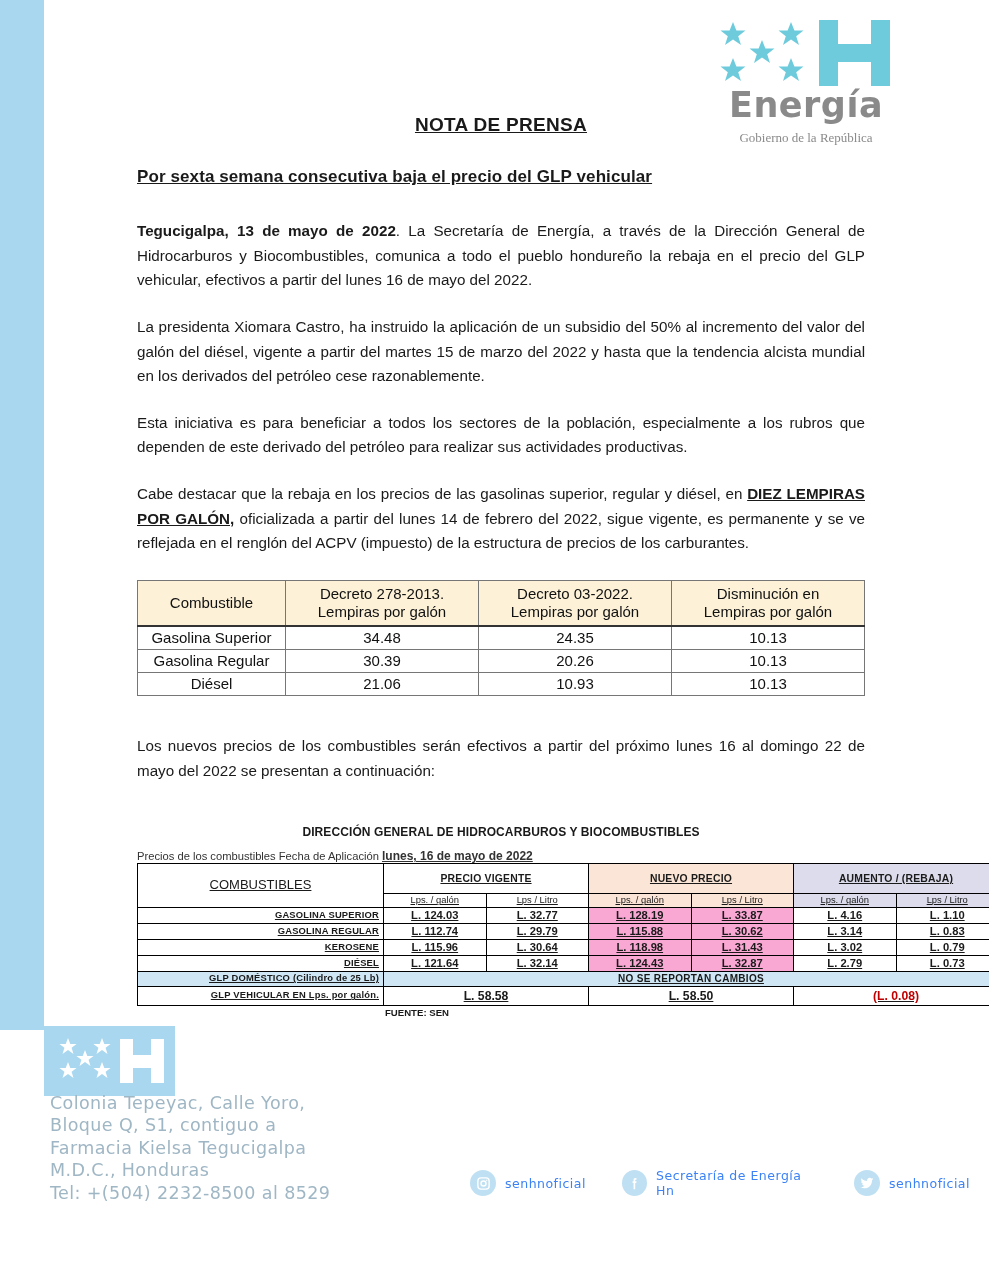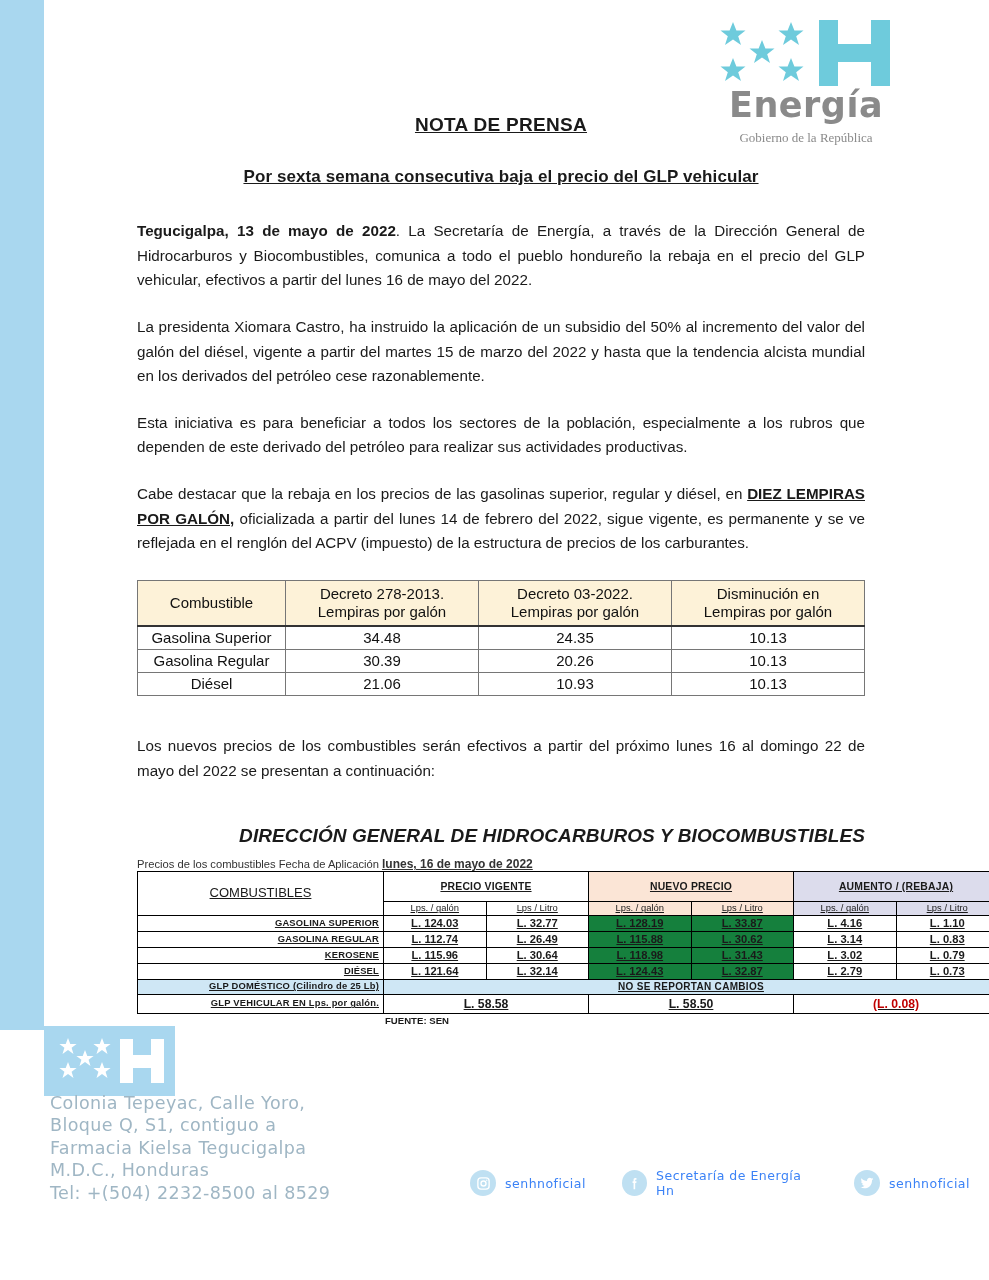--- a/index.html
+++ b/index.html
@@ -39,21 +39,21 @@
 
   
   .doc { position:absolute; left:137px; top:0; width:728px; }
 
   h1.nota {
     font-size:19px; font-weight:bold; text-align:center;
     text-decoration:underline; margin:0; padding-top:114px;
     letter-spacing:0.3px;
   }
   h2.subtitle {
-    font-size:17px; font-weight:bold; text-align:center;
+    font-size:17px; font-weight:bold; 
     text-decoration:underline; margin:0; padding-top:31px;
     letter-spacing:0.1px;
   }
 
   p.para {
     font-size:15.2px; line-height:1.62; margin:0; padding-top:22px;
     text-align:justify;
   }
   p.para.first { padding-top:32px; }
   p.para b { font-weight:bold; }
@@ -73,23 +73,22 @@
   table.t1 thead th.c1 { width:148px; }
   table.t1 thead th .l2 { display:block; }
   table.t1 tbody td { height:23px; }
   table.t1 tbody td.lbl { text-align:center; }
   table.t1 thead tr th { border-bottom:2px solid #333; }
   table.t1 tbody tr:first-child td { border-top:none; }
 
   
   .t2-block { padding-top:42px; }
   .t2-title {
-    font-size:19px; font-weight:bold; text-align:right;
+    font-size:12px; font-weight:bold; text-align:center;
     letter-spacing:0.1px;
-    font-style:italic;
   }
   .t2-sub {
     font-size:11.2px; margin-top:10px; color:#333;
   }
   .t2-sub u { font-weight:bold; font-size:12px; }
   .t2-city {
     font-size:9.6px; font-weight:bold; text-align:center;
     margin-top:9px; letter-spacing:0.1px;
   }
 
@@ -109,21 +108,21 @@
   .t2 .hd-lav   { background:#dcdcec; }
   .t2 .hd-comb  { font-size:13px; background:#ffffff; }
   .t2 .hd-unit  { font-size:9.4px; background:#ffffff; height:14px; }
   .t2 .hd-unit.peach { background:#fbe5d6; }
   .t2 .hd-unit.lav   { background:#dcdcec; }
   .t2 .fuel-name {
     text-align:right; font-weight:bold; font-size:9.4px;
     padding-right:4px; letter-spacing:0.2px;
   }
   .t2 .val { font-weight:bold; font-size:11.2px; }
-  .t2 .val.peach { background:#15803d; }
+  .t2 .val.peach { background:#f9a8d4; }
   .t2 .row-blue td { background:#cfe7f5; }
   .t2 .nochg { font-weight:bold; font-size:10px; letter-spacing:0.3px; }
   .t2 .neg { color:#c00000; font-weight:bold; }
   .t2 .big { font-size:12.2px; font-weight:bold; height:19px; }
   .t2-source { font-size:9.6px; font-weight:bold; margin-top:1px; padding-left:248px; }
 
   
   .footer-logo {
     position:absolute; left:44px; top:1026px;
     width:131px; height:70px; background:#a9d7ef;
@@ -259,21 +258,21 @@
         <td class="val">L. 124.03</td>
         <td class="val">L. 32.77</td>
         <td class="val peach">L. 128.19</td>
         <td class="val peach">L. 33.87</td>
         <td class="val">L. 4.16</td>
         <td class="val">L. 1.10</td>
       </tr>
       <tr>
         <td class="fuel-name">GASOLINA REGULAR</td>
         <td class="val">L. 112.74</td>
-        <td class="val">L. 26.49</td>
+        <td class="val">L. 29.79</td>
         <td class="val peach">L. 115.88</td>
         <td class="val peach">L. 30.62</td>
         <td class="val">L. 3.14</td>
         <td class="val">L. 0.83</td>
       </tr>
       <tr>
         <td class="fuel-name">KEROSENE</td>
         <td class="val">L. 115.96</td>
         <td class="val">L. 30.64</td>
         <td class="val peach">L. 118.98</td>

